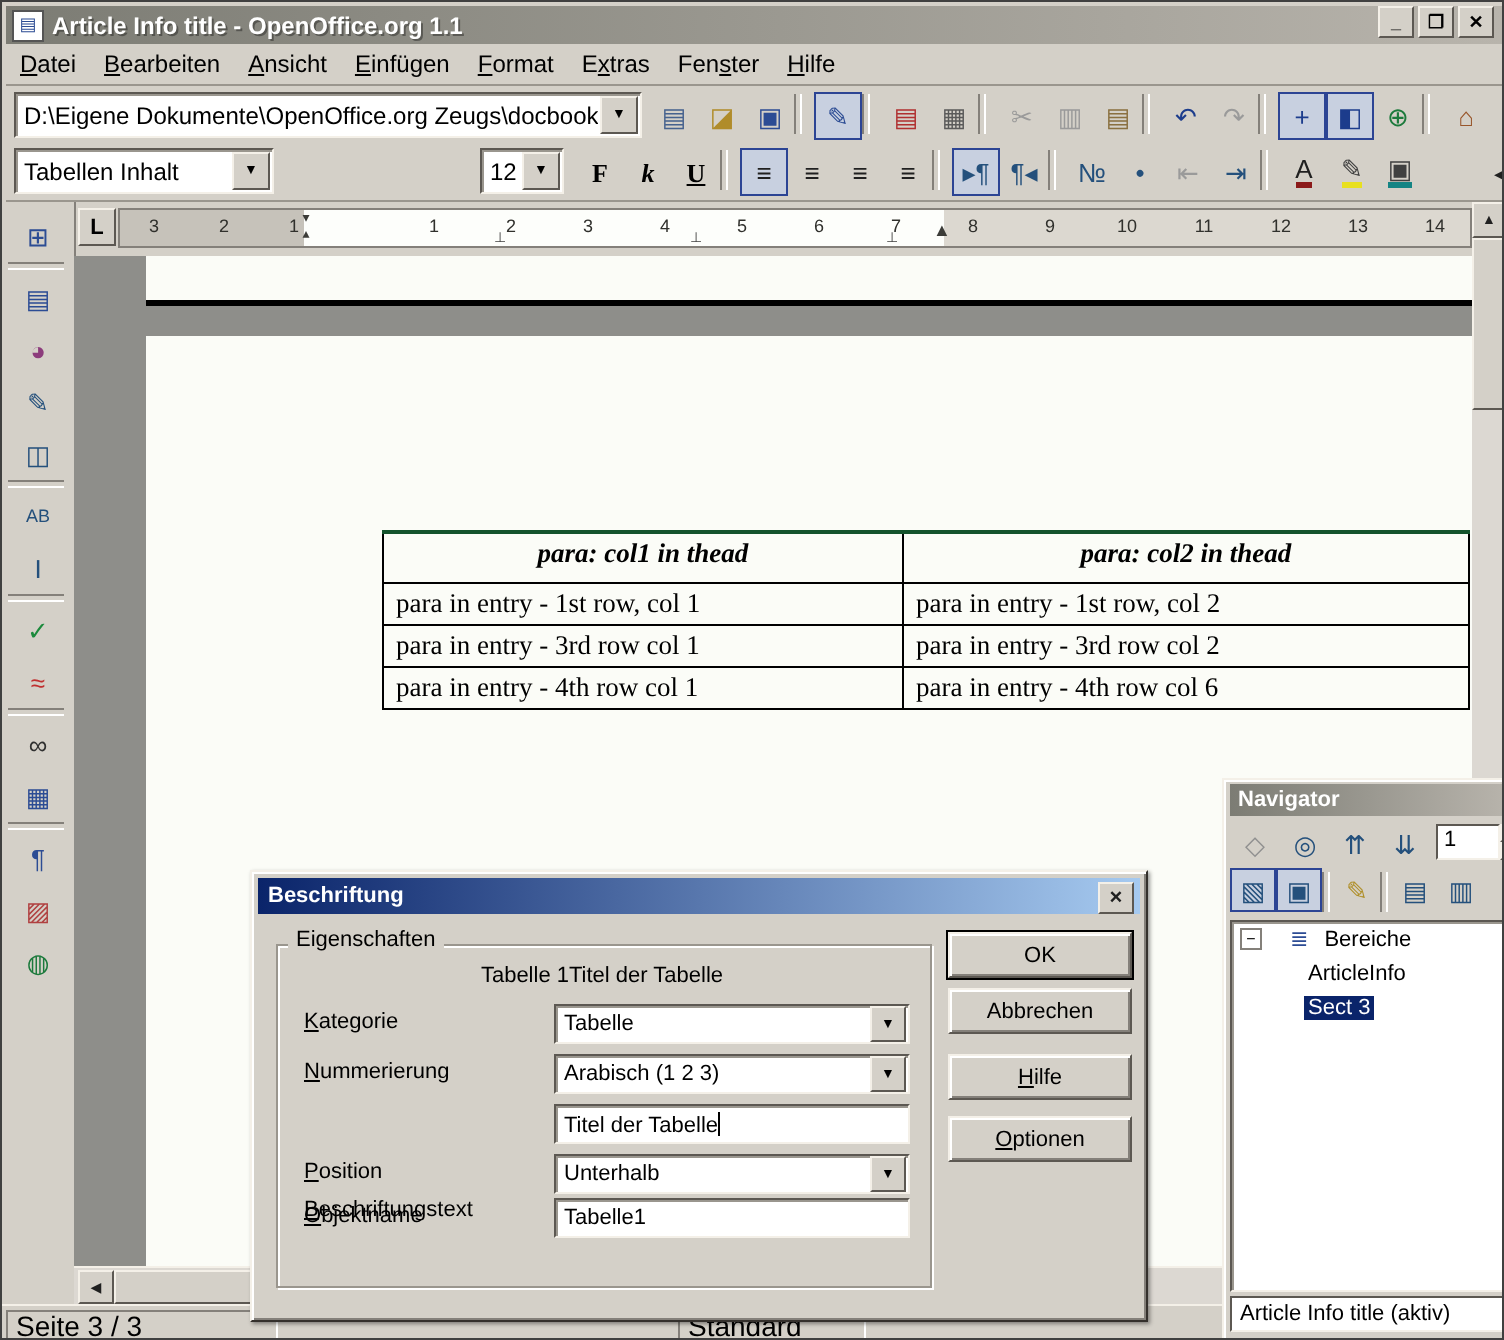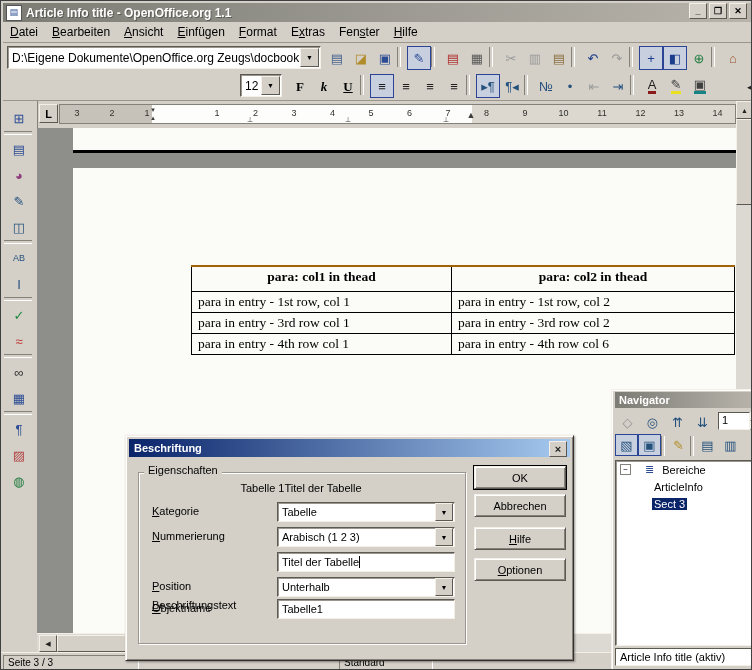--- a/index.html
+++ b/index.html
@@ -60,30 +60,30 @@
   #lbar .lsep{position:absolute;left:3px;width:28px;height:2px;border-top:1px solid #84807a;border-bottom:1px solid #fff;}
   
   #workspace{left:36px;top:127px;width:699px;height:505px;background:#8e8e8a;overflow:hidden;}
   .page{position:absolute;left:36px;width:663px;background:var(--page);}
   #page2{top:0;height:22px;border-bottom:3px solid #000;}
   #page3{top:40px;height:465px;}
   #doctable{position:absolute;left:154px;top:137px;width:543px;border-collapse:collapse;
     table-layout:fixed;background:var(--page);font-family:"Liberation Serif",serif;font-size:13.5px;}
   #doctable td,#doctable th{border:1px solid #000;padding:2px 6px;vertical-align:top;text-align:left;
     overflow:hidden;}
-  #doctable th{border-top:2px solid #a16207;font-weight:bold;text-align:center;height:20px;}
+  #doctable th{border-top:2px solid #14532d;font-weight:bold;font-style:italic;text-align:center;height:20px;}
   #doctable .l1{white-space:nowrap;overflow:hidden;}
   
   .sbtn{display:flex;align-items:center;justify-content:center;font-size:7px;color:#202020;}
   #vscroll{left:735px;top:100px;width:16px;height:532px;background:#dcd8d2;}
   #hscroll{left:36px;top:632px;width:699px;height:18px;background:#dcd8d2;border-top:1px solid #f4f0e8;}
   
   #statusbar{left:0;top:651px;width:752px;height:19px;background:#d4d0c8;border-top:1px solid #f4f0e8;}
   .scell{position:absolute;top:2px;height:14px;border:1px solid;border-color:#84807a #fff #fff #84807a;
-    font-size:10px;padding:0 4px;line-height:14px;background:#d4d0c8;white-space:nowrap;overflow:hidden;}
+    font-size:14px;padding:0 4px;line-height:14px;background:#d4d0c8;white-space:nowrap;overflow:hidden;}
   
   #dialog{left:124px;top:434px;width:447px;height:224px;background:#d4d0c8;
     border:1px solid;border-color:#f4f0e8 #34302c #34302c #f4f0e8;box-shadow:inset 1px 1px 0 #fff, inset -1px -1px 0 #84807a, 1px 1px 2px rgba(0,0,0,.4);}
   #dlg-title{position:absolute;left:3px;top:3px;width:441px;height:18px;display:flex;align-items:center;
     background:linear-gradient(90deg,var(--tb-ac-from),var(--tb-ac-to));box-sizing:border-box;}
   #dlg-title .ttext{color:#fff;font-weight:bold;font-size:11px;margin-left:5px;}
   #dlg-close{position:absolute;right:3px;top:2px;width:16px;height:14px;font-size:10px;font-weight:bold;}
   .groupbox{position:absolute;left:12px;top:36px;width:326px;height:170px;
     border:1px solid #9a968e;box-shadow:1px 1px 0 #fff, inset 1px 1px 0 #fff;}
   .grouplabel{position:absolute;left:18px;top:28px;background:#d4d0c8;padding:0 4px;}
@@ -202,20 +202,24 @@
       <div class="tbtn" style="left: 684px; top: 3px;">
         <span style="color: rgb(28, 122, 60);">⊕</span>
       </div>
       <div class="tsep" style="left: 708px; top: 4px;"></div>
       <div class="tbtn" style="left: 718px; top: 3px;">
         <span style="color: rgb(152, 85, 42);">⌂</span>
       </div>
     </div>
 
   <div id="objbar" class="abs toolbar">
+    <div class="combo" style="left:4px;top:3px;width:128px;">
+      <div class="cval">Tabellen Inhalt</div>
+      <div class="drop">▼</div>
+    </div>
     <div class="combo" style="left:237px;top:3px;width:40px;">
       <div class="cval">12</div>
       <div class="drop">▼</div>
     </div>
   <div class="tbtn" style="left: 285px; top: 3px;">
         <span class="fmt-b">F</span>
       </div>
       <div class="tbtn" style="left: 309px; top: 3px;">
         <span class="fmt-i">k</span>
       </div>

